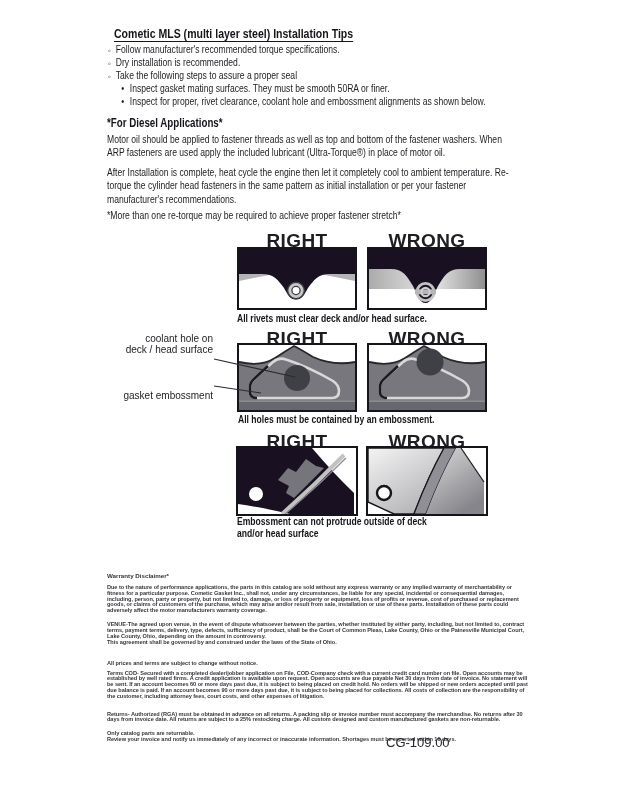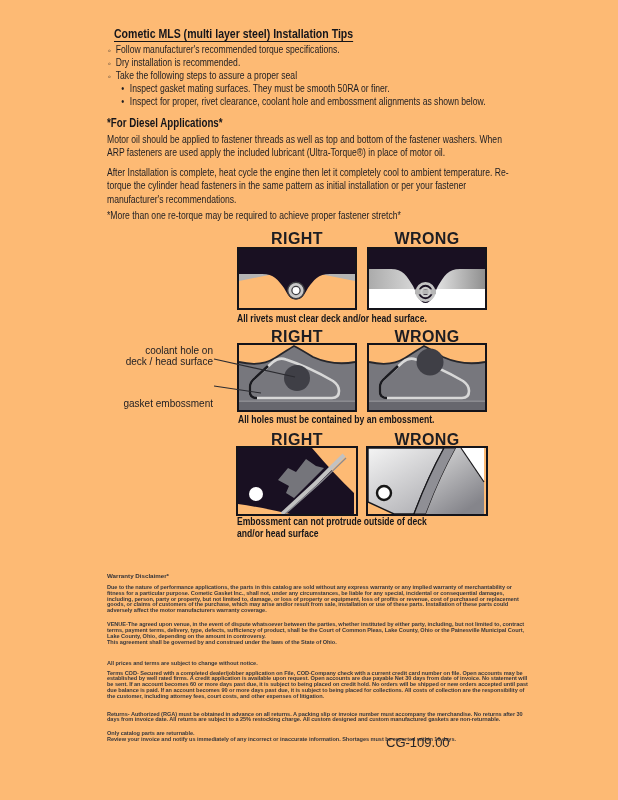--- a/index.html
+++ b/index.html
@@ -1,30 +1,30 @@
 <!DOCTYPE html>
 <html style="--paper: #ffffff; --ink: #1d1d22; --diagram-black: #191022; --gasket-gray: #77777d; --embossment-light: #d8d8d8; --coolant-hole: #3f3f46; --panel-line: #14141a;"><head>
 <meta charset="utf-8">
 <style>
   html,body{margin:0;padding:0;background:#e8e8e8;}
-  .page{position:relative;width:618px;height:800px;background:#fdba74;margin:0 auto;
+  .page{position:relative;width:618px;height:800px;background:#ffffff;margin:0 auto;
         font-family:"Liberation Sans","DejaVu Sans",sans-serif;color:#1d1d22;overflow:hidden;}
   .abs{position:absolute;}
   .cond{transform:scaleX(0.78);transform-origin:0 0;}
   .title{font-size:13.5px;font-weight:700;color:#15151a;white-space:nowrap;
          text-decoration:underline;text-underline-offset:2.5px;text-decoration-thickness:1.4px;}
   .bullets{font-size:11px;line-height:13.1px;width:640px;}
   .b-row{position:relative;padding-left:10px;white-space:nowrap;}
   .b-row .mk{position:absolute;left:0;top:0;}
   .b-row.main .mk{font-size:10px;top:0.5px;}
   .b-row.sub{padding-left:28px;}
   .b-row.sub .mk{left:17px;font-size:11px;}
   .h2{font-size:12.5px;font-weight:700;white-space:nowrap;color:#15151a;}
   .para{font-size:11px;line-height:13.3px;width:530px;}
-  .fig-label{font-size:16px;font-weight:700;letter-spacing:0.4px;text-align:center;}
+  .fig-label{font-size:19px;font-weight:700;letter-spacing:0.4px;text-align:center;}
   .caption{font-size:11px;font-weight:700;white-space:pre-line;line-height:11.5px;width:420px;color:#15151a;}
   .ann{font-size:10px;line-height:11.2px;white-space:pre-line;text-align:right;width:113px;}
   .warr-h{font-size:6.2px;font-weight:700;color:#323237;}
   .warr{font-size:5.6px;line-height:5.8px;font-weight:700;width:424px;color:#38383d;letter-spacing:-0.05px;}
   .footer-code{font-size:13px;color:#26262b;}
   svg{display:block;}
   .f-black{fill:var(--diagram-black,#191022);}
   .f-gasket{fill:var(--gasket-gray,#77777d);}
   .s-emb{stroke:var(--embossment-light,#d8d8d8);}
   .f-hole{fill:var(--coolant-hole,#3f3f46);}
@@ -96,23 +96,23 @@
       <circle cx="58.5" cy="45" r="4.2" fill="none" stroke="#cdcdcd" stroke-width="2.2"></circle>
       <rect class="panel-border" x="1" y="1" width="118" height="61"></rect>
     </svg>
   </div>
 
   <div class="abs cond caption" style="left:237px;top:313px;">All rivets must clear deck and/or head surface.</div>
 
   <div class="abs fig-label" style="left:237px;top:328px;width:120px;">RIGHT</div>
   <div class="abs fig-label" style="left:367px;top:328px;width:120px;">WRONG</div>
 
-  <div class="abs ann" style="left:100px;top:345px;">coolant hole on
+  <div class="abs ann" style="left:100px;top:333px;">coolant hole on
 deck / head surface</div>
-  <div class="abs ann" style="left:100px;top:398px;">gasket embossment</div>
+  <div class="abs ann" style="left:100px;top:390px;">gasket embossment</div>
 
   <div class="abs" style="left:237px;top:343px;">
     <svg width="120" height="69" viewBox="0 0 120 69">
       <path class="f-gasket" d="M2,19 Q24,24 38,15 Q52,6 57,3 Q63,6 76,14 Q96,23 118,19 L118,67 L2,67 Z"></path>
       <path d="M2,19 Q24,24 38,15 Q52,6 57,3 Q63,6 76,14 Q96,23 118,19" fill="none" stroke="#26262b" stroke-width="1.8"></path>
       <rect x="2" y="57.5" width="116" height="1.4" fill="#8d8d93"></rect>
       <rect x="2" y="59" width="116" height="8" fill="#67676e"></rect>
       <path class="s-emb" d="M20,55 L95,55 Q102,55 102,48 Q102,42 96,38 Q72,24 49,16.5 Q42,14 36,19 L18,35 Q13,39 13,44 L13,49 Q13,55 20,55 Z" fill="none" stroke-width="2.6"></path>
       <path d="M20,55 Q13,55 13,49 L13,44 Q13,39 18,35 L31,23" fill="none" stroke="#1b1b20" stroke-width="2.6"></path>
       <circle class="f-hole" cx="60" cy="35" r="13"></circle>

